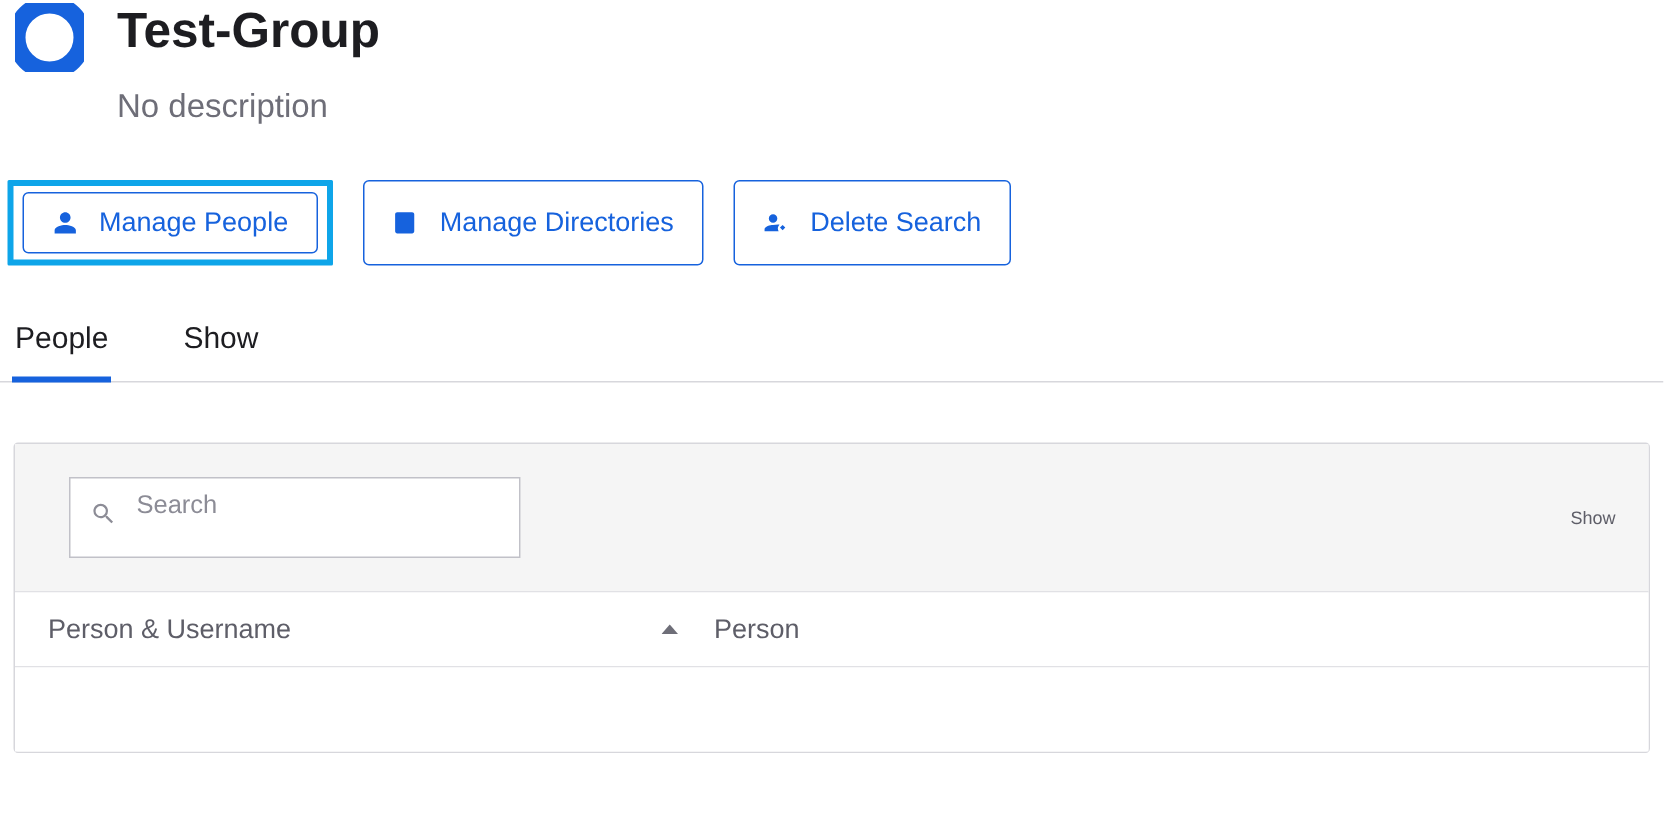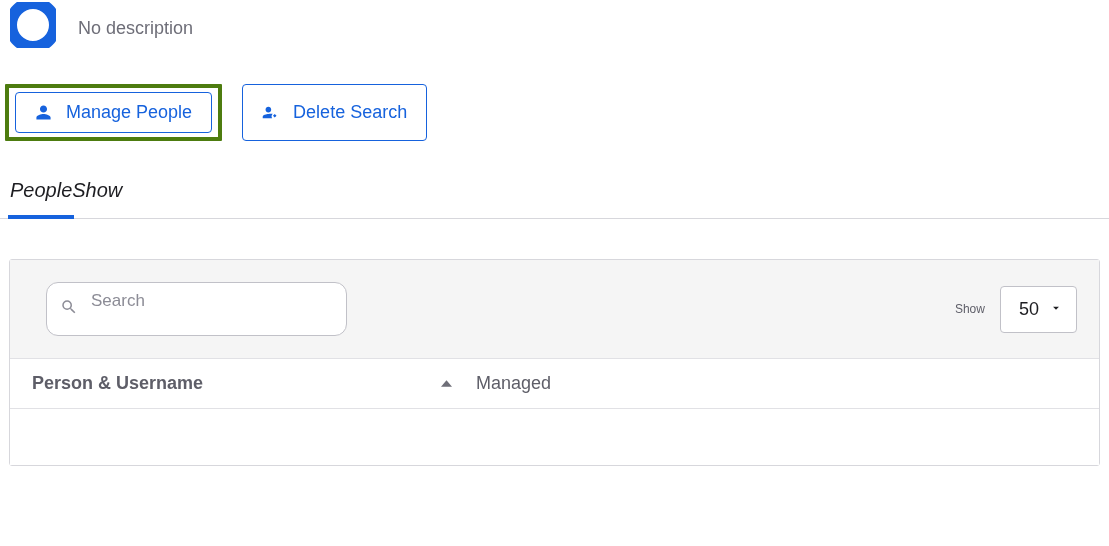--- a/index.html
+++ b/index.html
@@ -34,31 +34,31 @@
       display: flex;
       flex-direction: column;
     }
     .group-title {
       font-size: 33px;
       font-weight: 600;
       color: #1d1d21;
       line-height: 1.2;
     }
     .group-description {
-      font-size: 18px;
+      font-size: 22px;
       color: #6e6e78;
       margin-top: 18px;
     }
     .action-bar {
       display: flex;
       gap: 20px;
       padding: 36px 0 0 5px;
     }
     .highlight-box {
-      border: 4px solid #4d7c0f;
+      border: 4px solid #0ea5e9;
       padding: 4px 6px;
       display: inline-flex;
       border-radius: 1px;
     }
     .action-button {
       display: inline-flex;
       align-items: center;
       gap: 14px;
       padding: 9px 19px;
       border: 1px solid #1662dd;
@@ -74,23 +74,23 @@
       align-items: center;
       justify-content: center;
     }
     .action-button svg {
       width: 17px;
       height: 17px;
       fill: #1662dd;
     }
     .tabs {
       display: flex;
+      gap: 50px;
       padding: 38px 0 0 10px;
       border-bottom: 1px solid #d7d7dc;
-      font-style: italic;
     }
     .tab {
       font-size: 20px;
       font-weight: 500;
       color: #1d1d21;
       padding-bottom: 16px;
       cursor: pointer;
       position: relative;
     }
     .tab.active::after {
@@ -117,21 +117,21 @@
     }
     .search-box {
       position: relative;
       width: 301px;
     }
     .search-input {
       width: 100%;
       height: 54px;
       padding: 0 16px 16px 44px;
       border: 1px solid #c1c1c8;
-      border-radius: 12px;
+      border-radius: 0;
       font-size: 17px;
       color: #1d1d21;
       background: white;
     }
     .search-input::placeholder {
       color: #8c8c96;
     }
     .search-icon {
       position: absolute;
       left: 14px;
@@ -177,21 +177,21 @@
       padding: 14px 22px;
       border-bottom: 1px solid #e1e1e5;
       background: white;
     }
     .col-person {
       flex: 0 0 444px;
       display: flex;
       align-items: center;
       gap: 12px;
       font-size: 18px;
-      font-weight: 700;
+      font-weight: 400;
       color: #5e5e68;
     }
     .col-status {
       flex: 0 0 215px;
       font-size: 18px;
       font-weight: 500;
       color: #5e5e68;
     }
     .col-managed {
       flex: 1;
@@ -217,37 +217,46 @@
 </head>
 <body>
 
 <div class="header">
   <span class="group-logo">
     <svg viewBox="0 0 46 46">
         <circle cx="23" cy="23" r="22" fill="none" stroke="#1662dd" stroke-width="12"></circle>
       </svg>
   </span>
   <div class="header-text">
+    <div class="group-title">Test-Group</div>
     <div class="group-description">No description</div>
   </div>
 </div>
 
 <div class="action-bar">
   <span class="highlight-box">
     <button class="action-button">
       <span class="icon">
         <svg viewBox="0 0 24 24">
             <path d="M12 12c2.76 0 5-2.24 5-5s-2.24-5-5-5-5 2.24-5 5 2.24 5 5 5zm0 2c-3.33 0-10 1.67-10 5v3h20v-3c0-3.33-6.67-5-10-5z"></path>
           </svg>
       </span>
       <span>Manage People</span>
     </button>
   </span>
 
 
+  <button class="action-button">
+    <span class="icon">
+      <svg viewBox="0 0 24 24">
+          <path d="M4 2h14c1.1 0 2 .9 2 2v16c0 1.1-.9 2-2 2H4c-1.1 0-2-.9-2-2V4c0-1.1.9-2 2-2zm2 4h1v12H6V6zm3 0h8v2H9V6zm0 4h8v2H9v-2zm0 4h8v2H9v-2z"></path>
+        </svg>
+    </span>
+    <span>Manage Directories</span>
+  </button>
 
   <button class="action-button">
     <span class="icon">
       <svg viewBox="0 0 24 24">
           <path d="M9 12c2.2 0 4-1.8 4-4s-1.8-4-4-4-4 1.8-4 4 1.8 4 4 4zm0 2c-2.67 0-8 1.34-8 4v2h13.3c-.5-.74-.8-1.63-.8-2.6 0-1.44.63-2.73 1.62-3.62C13.03 13.5 10.77 14 9 14zm9 0l-2.5 2.5L18 19l2.5-2.5L23 19l-2.5-2.5L23 14l-2.5 2.5L18 14z"></path>
         </svg>
     </span>
     <span>Delete Search</span>
   </button>
 </div>
@@ -262,37 +271,29 @@
     <div class="search-box">
       <span class="search-icon">
         <svg viewBox="0 0 24 24">
             <path d="M15.5 14h-.79l-.28-.27A6.471 6.471 0 0 0 16 9.5 6.5 6.5 0 1 0 9.5 16c1.61 0 3.09-.59 4.23-1.57l.27.28v.79l5 4.99L20.49 19l-4.99-5zm-6 0C7.01 14 5 11.99 5 9.5S7.01 5 9.5 5 14 7.01 14 9.5 11.99 14 9.5 14z"></path>
           </svg>
       </span>
       <input type="text" class="search-input" placeholder="Search" style="">
     </div>
     <div class="show-wrapper">
       <span class="show-label">Show</span>
-      <div class="show-select">
-        <span>50</span>
-        <span>
-          <svg viewBox="0 0 24 24">
-              <path d="M7 10l5 5 5-5z"></path>
-            </svg>
-        </span>
-      </div>
     </div>
   </div>
 
   <div class="table-header">
     <div class="col-person">
       <span>Person &amp; Username</span>
       <span class="sort-icon">
         <svg viewBox="0 0 12 7">
             <path d="M6 0 L12 7 L0 7 Z"></path>
           </svg>
       </span>
     </div>
-    <div class="col-managed">Managed</div>
+    <div class="col-managed">Person</div>
   </div>
 
   <div class="table-body"></div>
 </div>
 
 </body></html>

